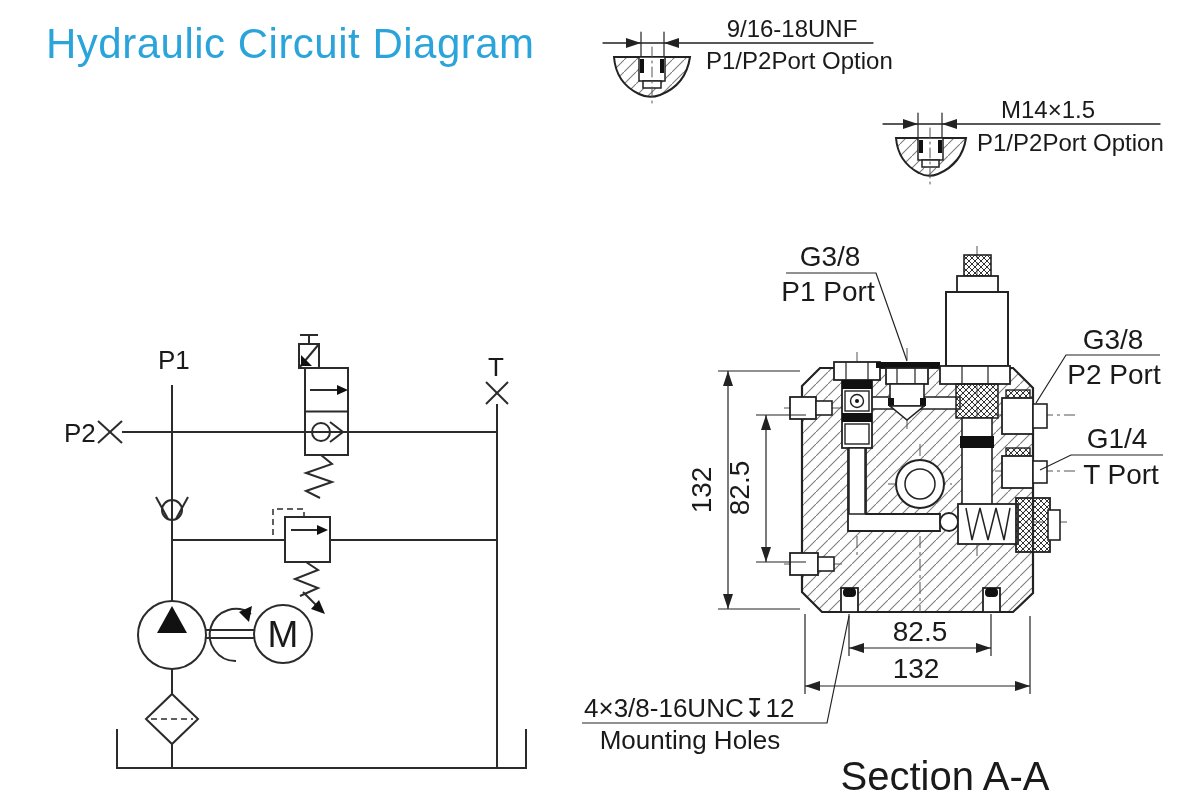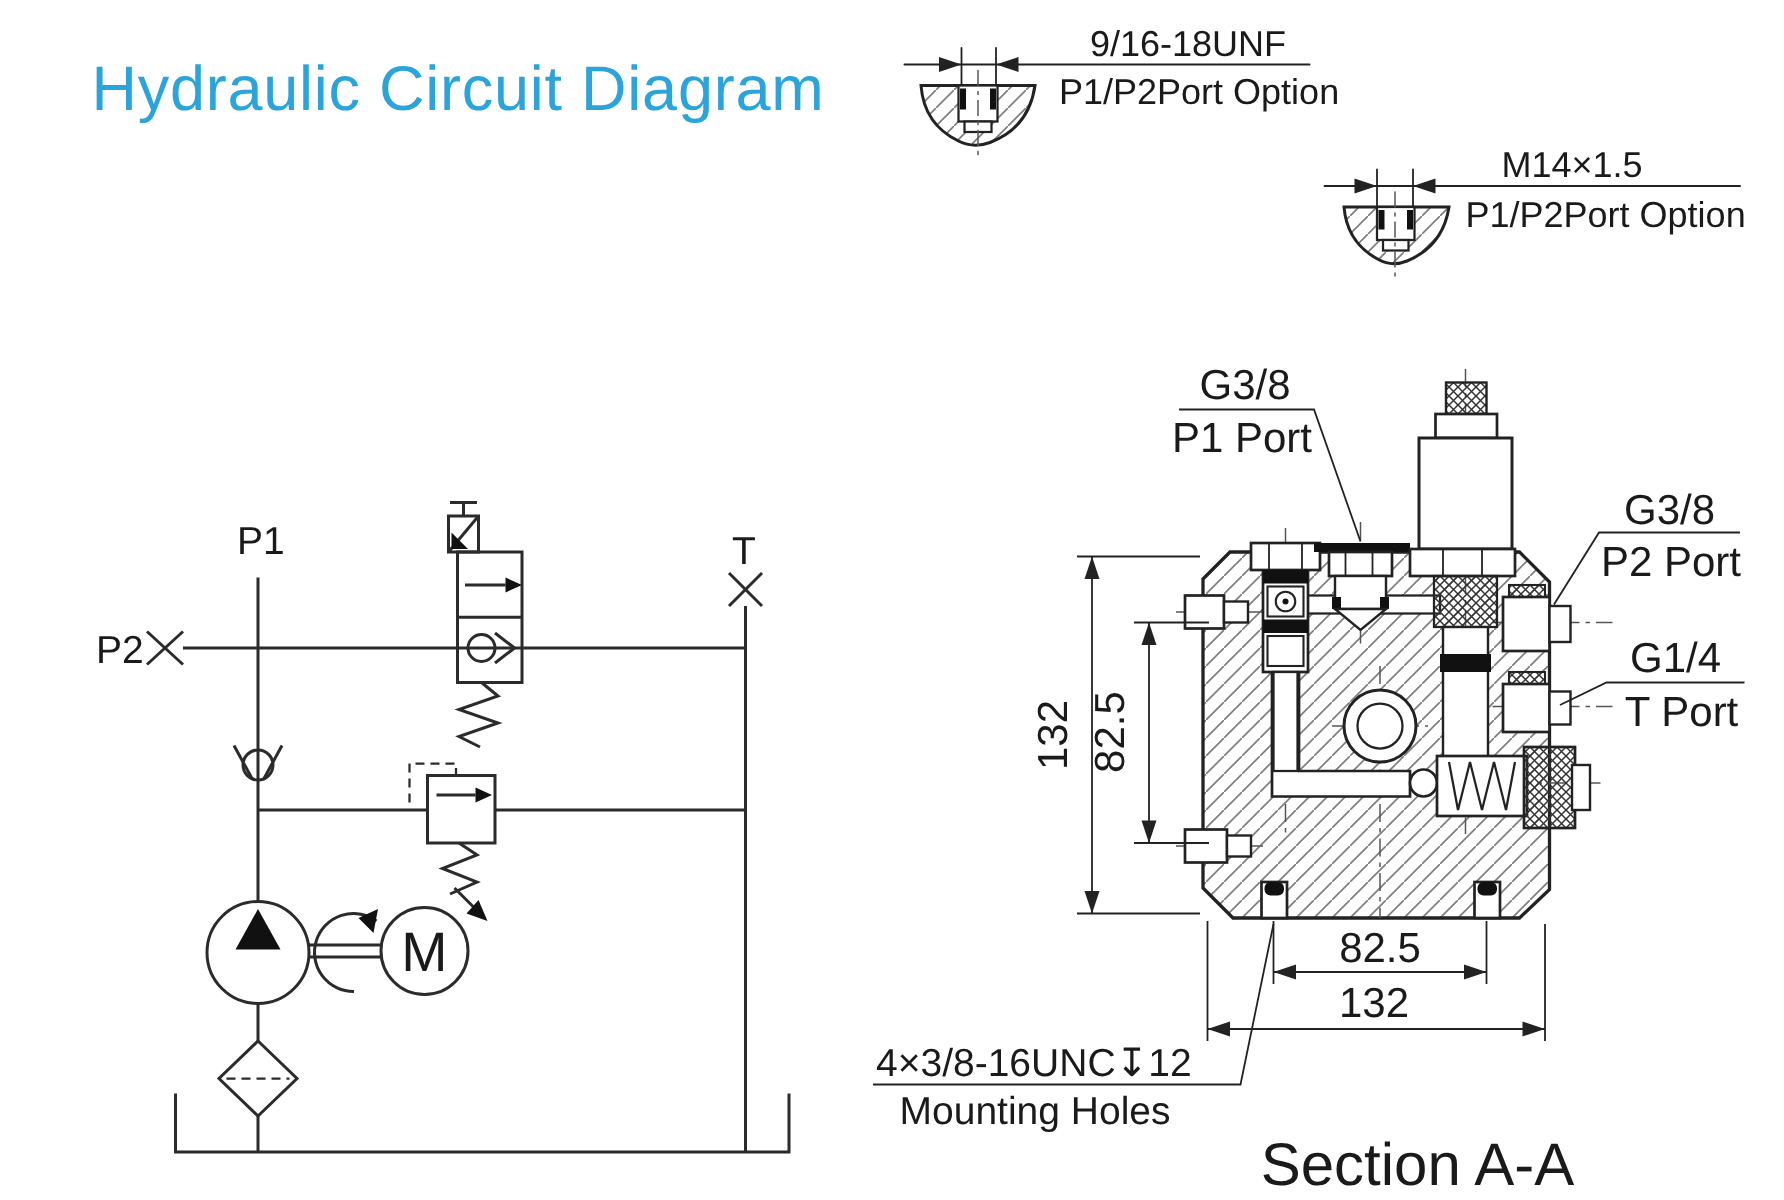--- a/index.html
+++ b/index.html
@@ -1,18 +1,18 @@
 <!DOCTYPE html>
 <html><head>
 <meta charset="utf-8">
 <style>
   html,body{margin:0;padding:0;background:#fff;}
   .canvas{position:relative;width:1189px;height:800px;background:#ffffff;overflow:hidden;
           font-family:"Liberation Sans",sans-serif;}
-  .page-title{position:absolute;left:46px;top:20px;margin:15px;font-size:42px;font-weight:400;
+  .page-title{position:absolute;left:46px;top:20px;margin:0;font-size:42px;font-weight:400;
               letter-spacing:0.5px;font-family:"Liberation Sans",sans-serif;}
   svg text{font-family:"Liberation Sans",sans-serif;fill:#1a1a1a;}
 </style>
 </head>
 <body>
 
 <div class="canvas">
 
   <h1 class="page-title" style="color: rgb(43, 164, 219);">Hydraulic Circuit Diagram</h1>
 

